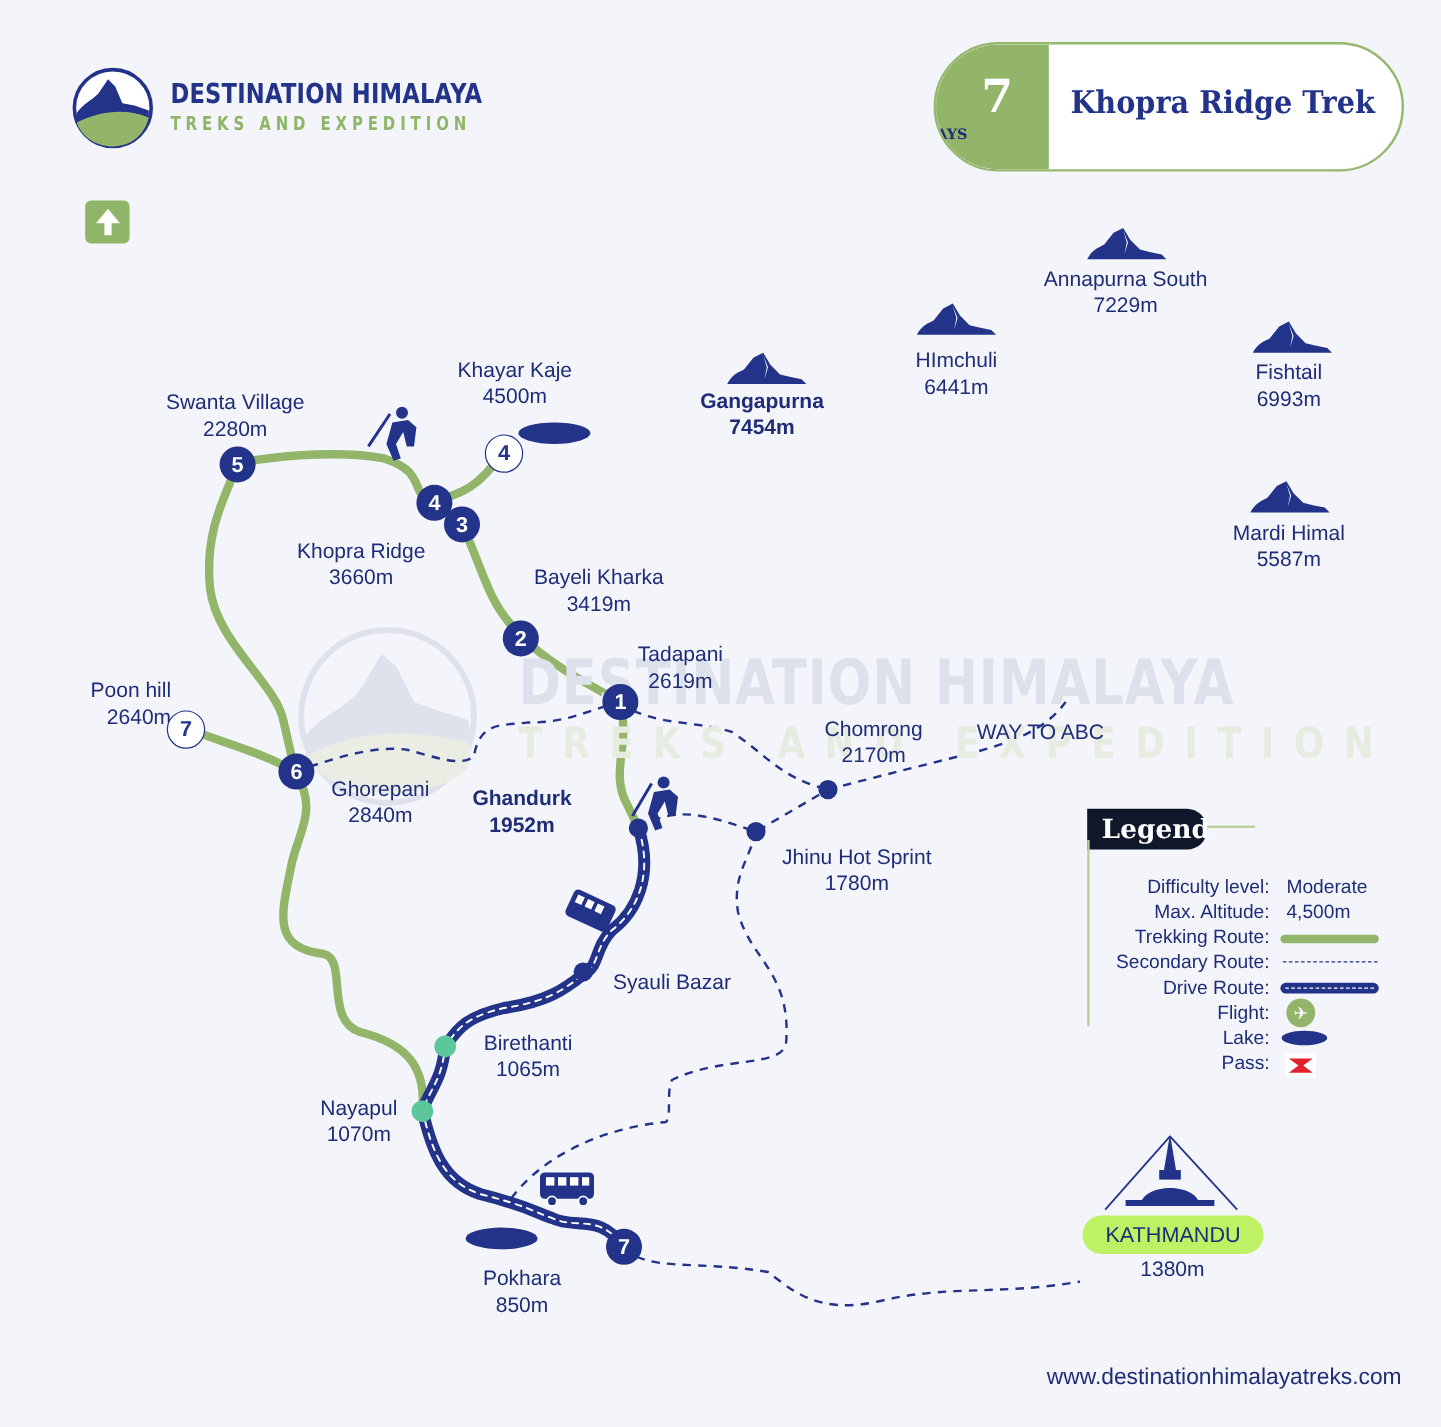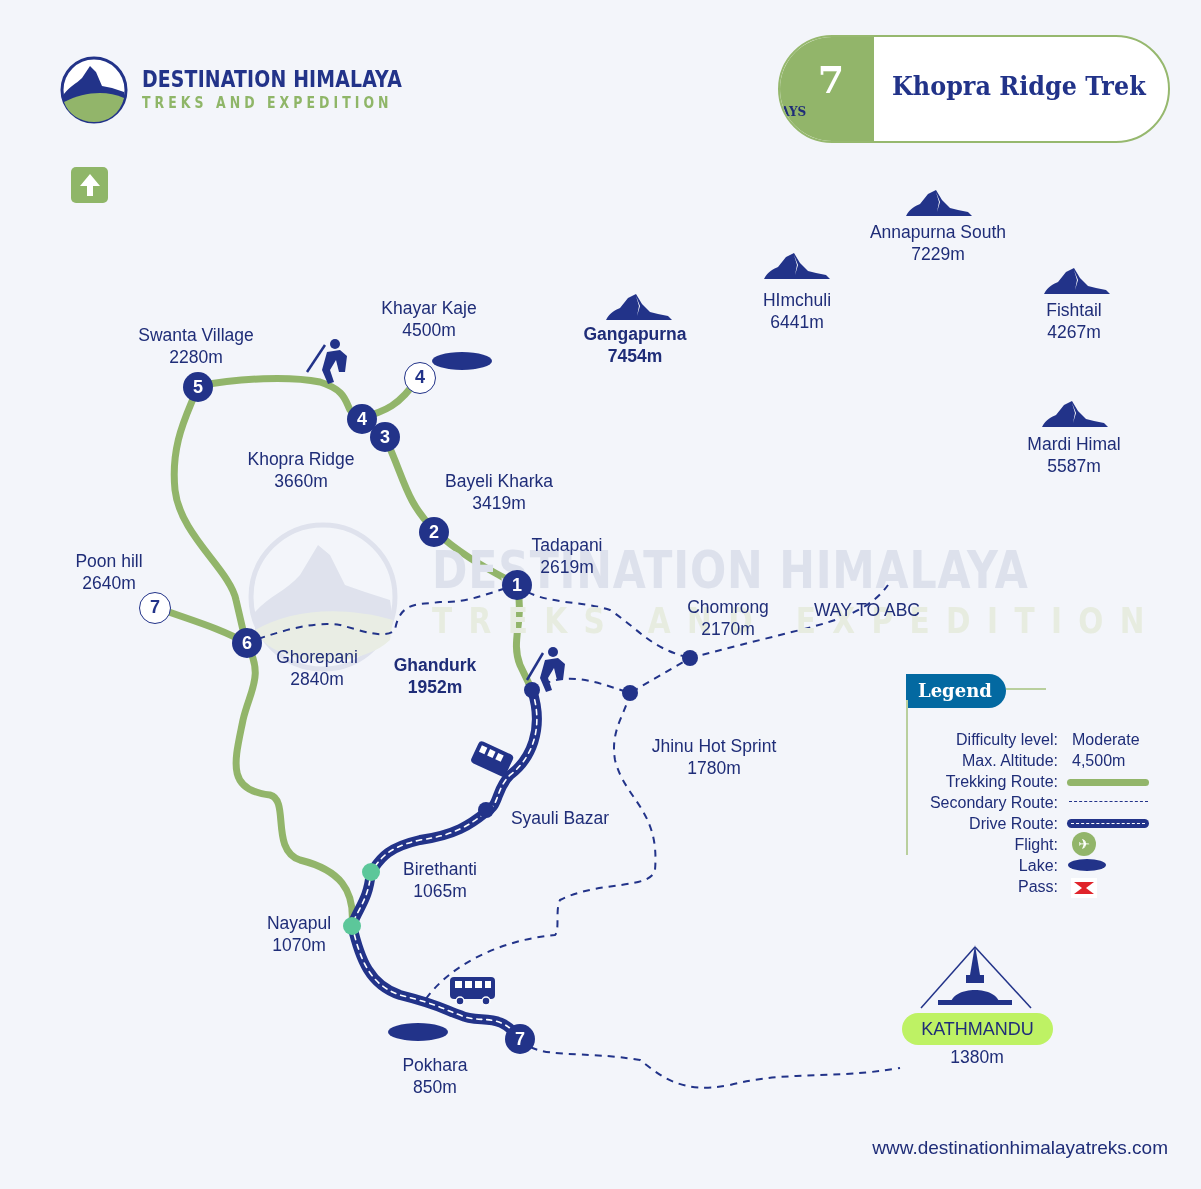--- a/index.html
+++ b/index.html
@@ -8,21 +8,21 @@
   #map-svg{position:absolute;left:0;top:0;width:1201px;height:1189px;}
   .logo-title{position:absolute;left:142px;top:66px;font-family:"DejaVu Sans",sans-serif;font-weight:bold;font-size:23px;letter-spacing:0.2px;color:#223389;transform:scaleX(0.82);transform-origin:left top;white-space:nowrap;}
   .logo-sub{position:absolute;left:142px;top:93px;font-family:"DejaVu Sans",sans-serif;font-weight:bold;font-size:16px;letter-spacing:5.2px;color:#8fb668;transform:scaleX(0.78);transform-origin:left top;white-space:nowrap;}
   .title-pill{position:absolute;left:778px;top:35px;width:392px;height:108px;border:2px solid #96b86e;border-radius:56px;background:#fff;overflow:hidden;box-sizing:border-box;}
   .title-days{position:absolute;left:0;top:0;width:94px;height:104px;background:#92b56a;color:#fff;text-align:center;}
   .title-days .num{font-family:"DejaVu Serif",serif;font-weight:bold;font-size:38px;line-height:38px;margin-top:24px;margin-left:8px;}
   .title-days .lbl{font-family:"DejaVu Serif",serif;font-weight:bold;font-size:12px;margin-top:2px;margin-left:8px;}
   .title-name{position:absolute;left:112px;top:34px;font-family:"DejaVu Serif",serif;font-weight:bold;font-size:26px;color:#223389;white-space:nowrap;transform:scaleX(0.92);transform-origin:left top;}
   .north-btn{position:absolute;left:71px;top:167px;width:37px;height:36px;background:#8fb668;border-radius:5px;display:flex;align-items:center;justify-content:center;cursor:pointer;}
   .lbl{position:absolute;text-align:center;font-size:17.5px;line-height:22px;color:#1f2d78;white-space:nowrap;transform:translateX(-50%);}
-  .legend-head{position:absolute;left:906px;top:674px;width:100px;height:34px;background:#0369a1;border-radius:0 18px 18px 0;color:#fff;font-family:"DejaVu Serif",serif;font-weight:bold;font-size:18px;line-height:34px;padding-left:12px;box-sizing:border-box;}
+  .legend-head{position:absolute;left:906px;top:674px;width:100px;height:34px;background:#0f172a;border-radius:0 18px 18px 0;color:#fff;font-family:"DejaVu Serif",serif;font-weight:bold;font-size:22px;line-height:34px;padding-left:12px;box-sizing:border-box;}
   .legend-line-h{position:absolute;left:1006px;top:688px;width:40px;height:2px;background:#b9cf9d;}
   .legend-line-v{position:absolute;left:906px;top:700px;width:2px;height:155px;background:#b9cf9d;}
   .legend-row{position:absolute;right:143px;font-size:16px;line-height:21px;color:#1f2d78;white-space:nowrap;text-align:right;}
   .legend-val{position:absolute;left:1072px;font-size:16px;line-height:21px;color:#1f2d78;white-space:nowrap;}
   .kathmandu-pill{position:absolute;left:902px;top:1013px;width:151px;height:32px;background:#bef264;border-radius:16px;color:#1f2d78;font-size:18px;line-height:32px;text-align:center;}
   .url{position:absolute;right:33px;top:1137px;font-size:19px;color:#1f2d78;}
   .wm-text1{position:absolute;left:432px;top:540px;font-family:"DejaVu Sans",sans-serif;font-weight:bold;font-size:52px;color:#dde1ec;transform:scaleX(0.82);transform-origin:left top;white-space:nowrap;letter-spacing:1px;}
   .wm-text2{position:absolute;left:432px;top:600px;font-family:"DejaVu Sans",sans-serif;font-weight:bold;font-size:36px;color:#e7ece0;letter-spacing:20px;transform:scaleX(0.82);transform-origin:left top;white-space:nowrap;}
 </style>
 </head>
@@ -155,21 +155,21 @@
 <div class="lbl" style="left:797px;top:289px;">
     <div>HImchuli</div>
     <div>6441m</div>
   </div>
 <div class="lbl" style="left:635px;top:323px;font-weight:bold;">
     <div>Gangapurna</div>
     <div>7454m</div>
   </div>
 <div class="lbl" style="left:1074px;top:299px;">
     <div>Fishtail</div>
-    <div>4267m</div>
+    <div>6993m</div>
   </div>
 <div class="lbl" style="left:1074px;top:433px;">
     <div>Mardi Himal</div>
     <div>5587m</div>
   </div>
 
 <div class="lbl" style="left:196px;top:324px;">
     <div>Swanta Village</div>
     <div>2280m</div>
   </div>
@@ -182,37 +182,37 @@
     <div>3660m</div>
   </div>
 <div class="lbl" style="left:499px;top:470px;">
     <div>Bayeli Kharka</div>
     <div>3419m</div>
   </div>
 <div class="lbl" style="left:567px;top:534px;">
     <div>Tadapani</div>
     <div>2619m</div>
   </div>
-<div class="lbl" style="left:109px;top:550px;">
+<div class="lbl" style="left:109px;top:564px;text-align:right;">
     <div>Poon hill</div>
     <div>2640m</div>
   </div>
 <div class="lbl" style="left:317px;top:646px;">
     <div>Ghorepani</div>
     <div>2840m</div>
   </div>
 <div class="lbl" style="left:728px;top:596px;">
     <div>Chomrong</div>
     <div>2170m</div>
   </div>
 <div class="lbl" style="left:435px;top:654px;font-weight:bold;">
     <div>Ghandurk</div>
     <div>1952m</div>
   </div>
-<div class="lbl" style="left:714px;top:735px;">
+<div class="lbl" style="left:714px;top:703px;">
     <div>Jhinu Hot Sprint</div>
     <div>1780m</div>
   </div>
 <div class="lbl" style="left:560px;top:807px;">
     <div>Syauli Bazar</div>
   </div>
 <div class="lbl" style="left:440px;top:858px;">
     <div>Birethanti</div>
     <div>1065m</div>
   </div>

